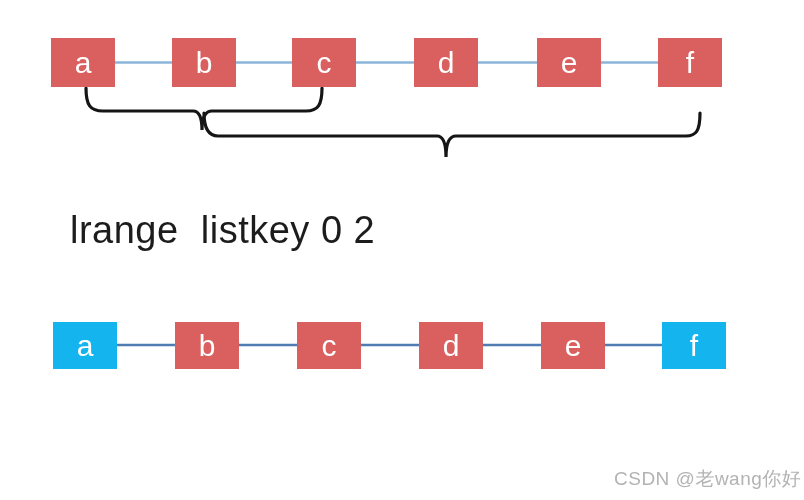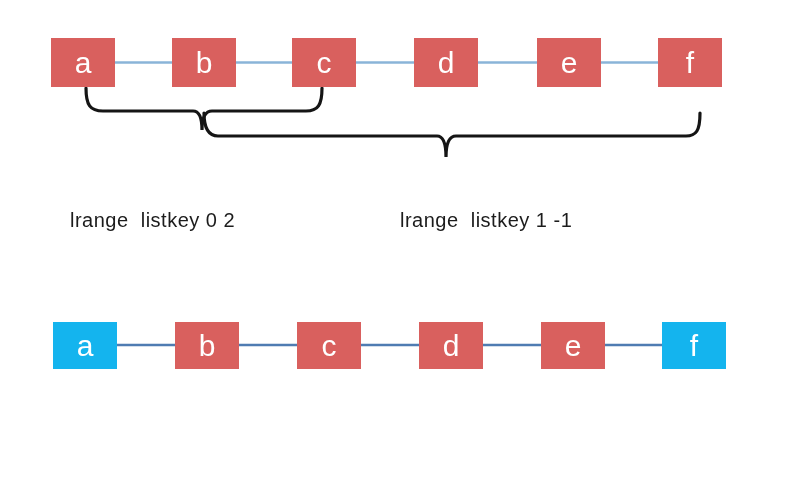--- a/index.html
+++ b/index.html
@@ -15,21 +15,21 @@
     position:absolute;
     display:flex;align-items:center;justify-content:center;
     color:var(--node_label);
     font-size:30px;
     line-height:1;
   }
   .node.red{background:var(--node_red);}
   .node.cyan{background:var(--node_cyan);}
   .caption{
     position:absolute;
-    font-size:20px;
+    font-size:38px;
     color:var(--caption_text);
     white-space:pre;
     letter-spacing:0.5px;
   }
   .watermark{
     position:absolute;
     left:614px;top:466px;
     font-size:19px;
     color:var(--watermark);
     white-space:pre;
@@ -85,15 +85,15 @@
       </div>
       <div class="node red" style="left: 541px; top: 322px; width: 64px; height: 47px;">
         <span>e</span>
       </div>
       <div class="node cyan" style="left: 662px; top: 322px; width: 64px; height: 47px;">
         <span>f</span>
       </div>
     </div>
 
   <div class="caption" style="left:70px;top:209px">lrange  listkey 0 2</div>
-  <div class="caption" style="left:400px;top:209px">lrange  listkey 1 -1</div>
 
+  <div class="watermark">CSDN @老wang你好</div>
 </div>
 
 </body></html>

